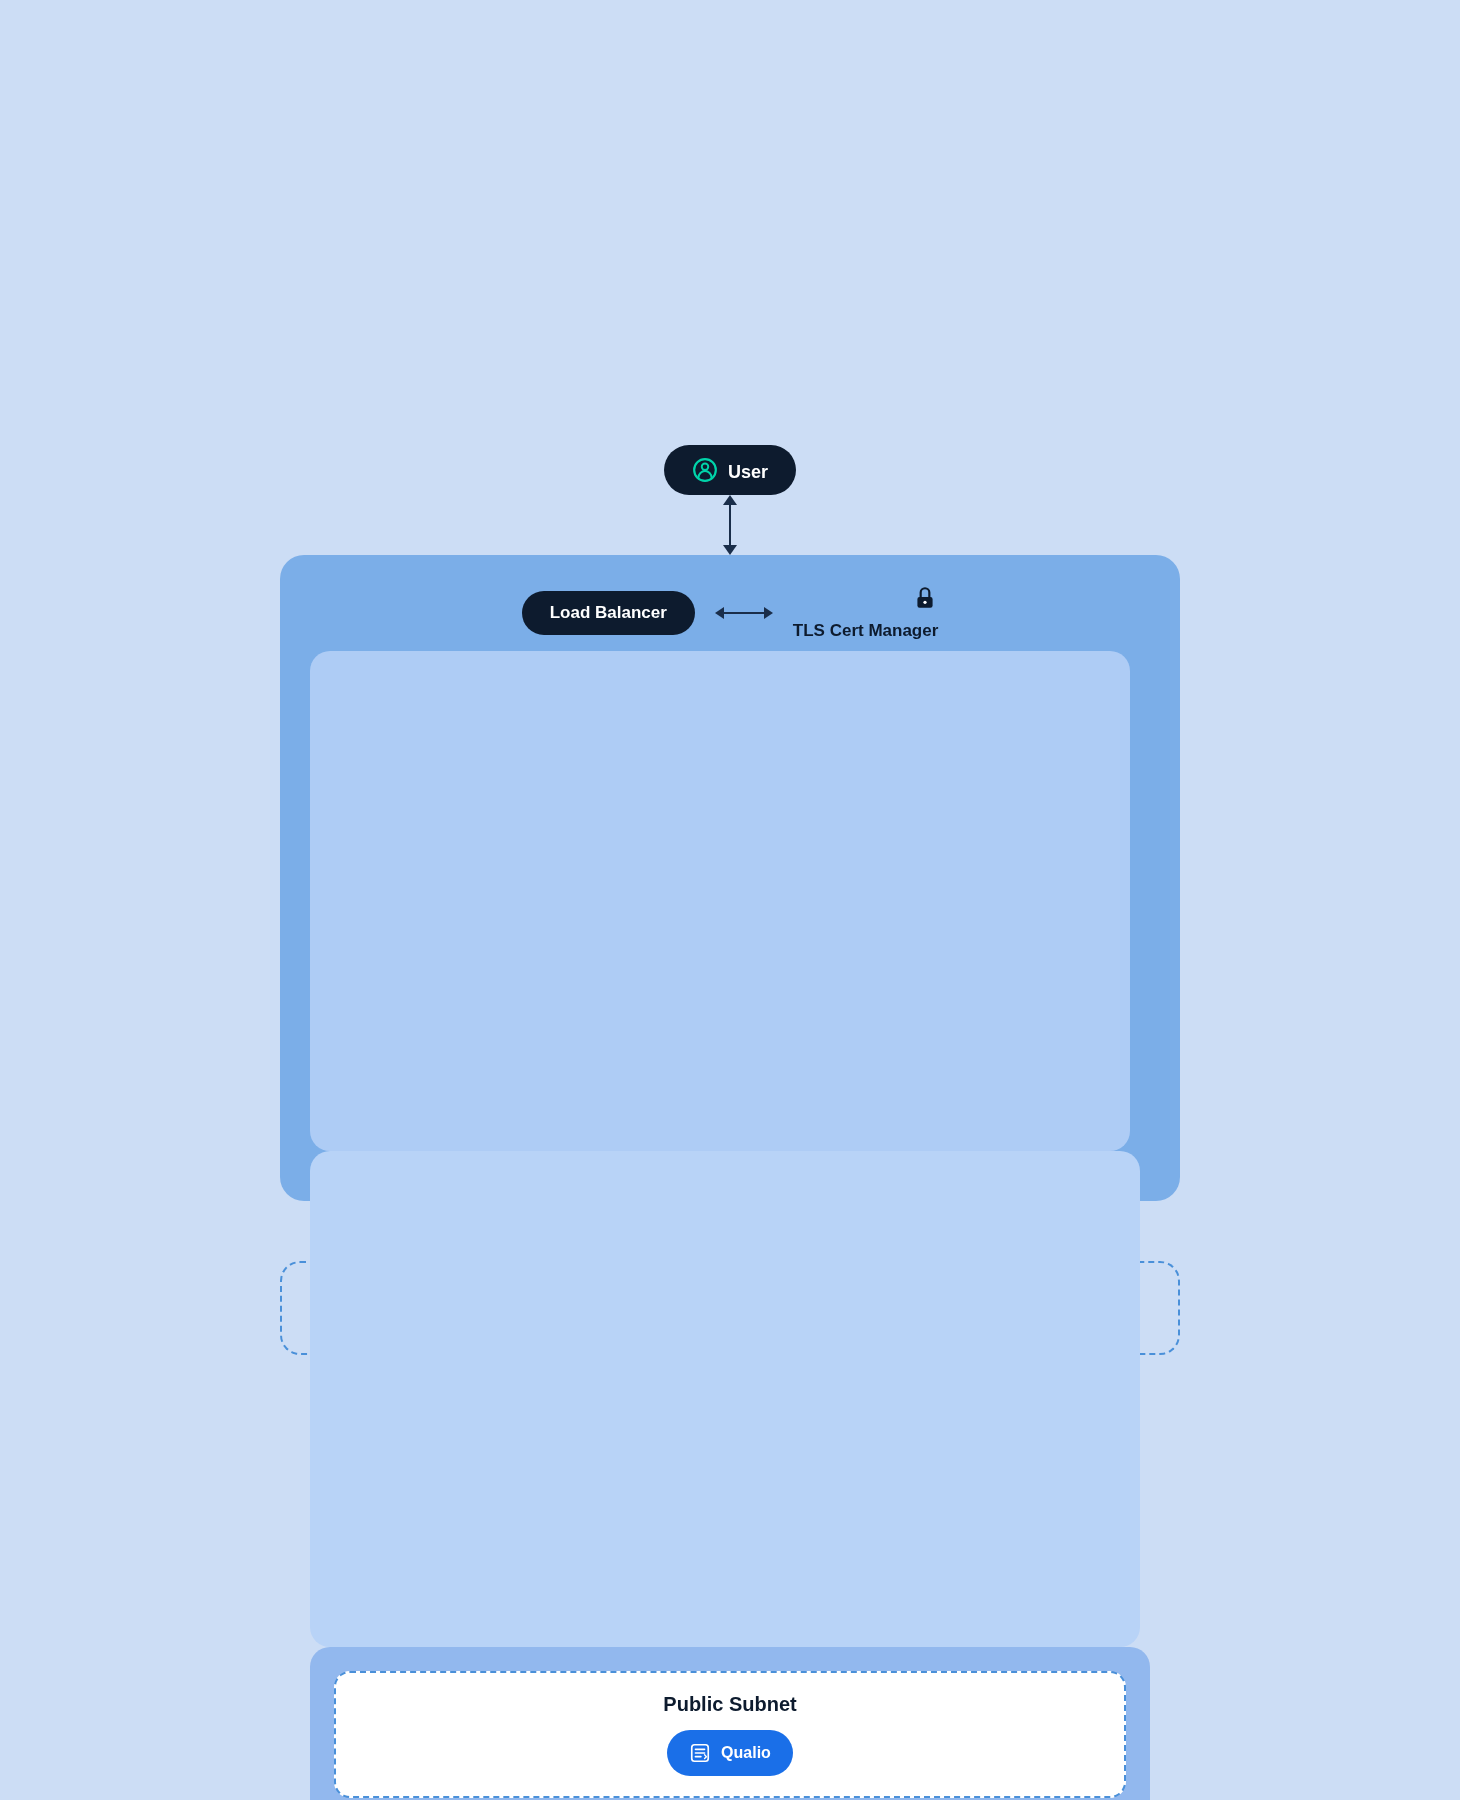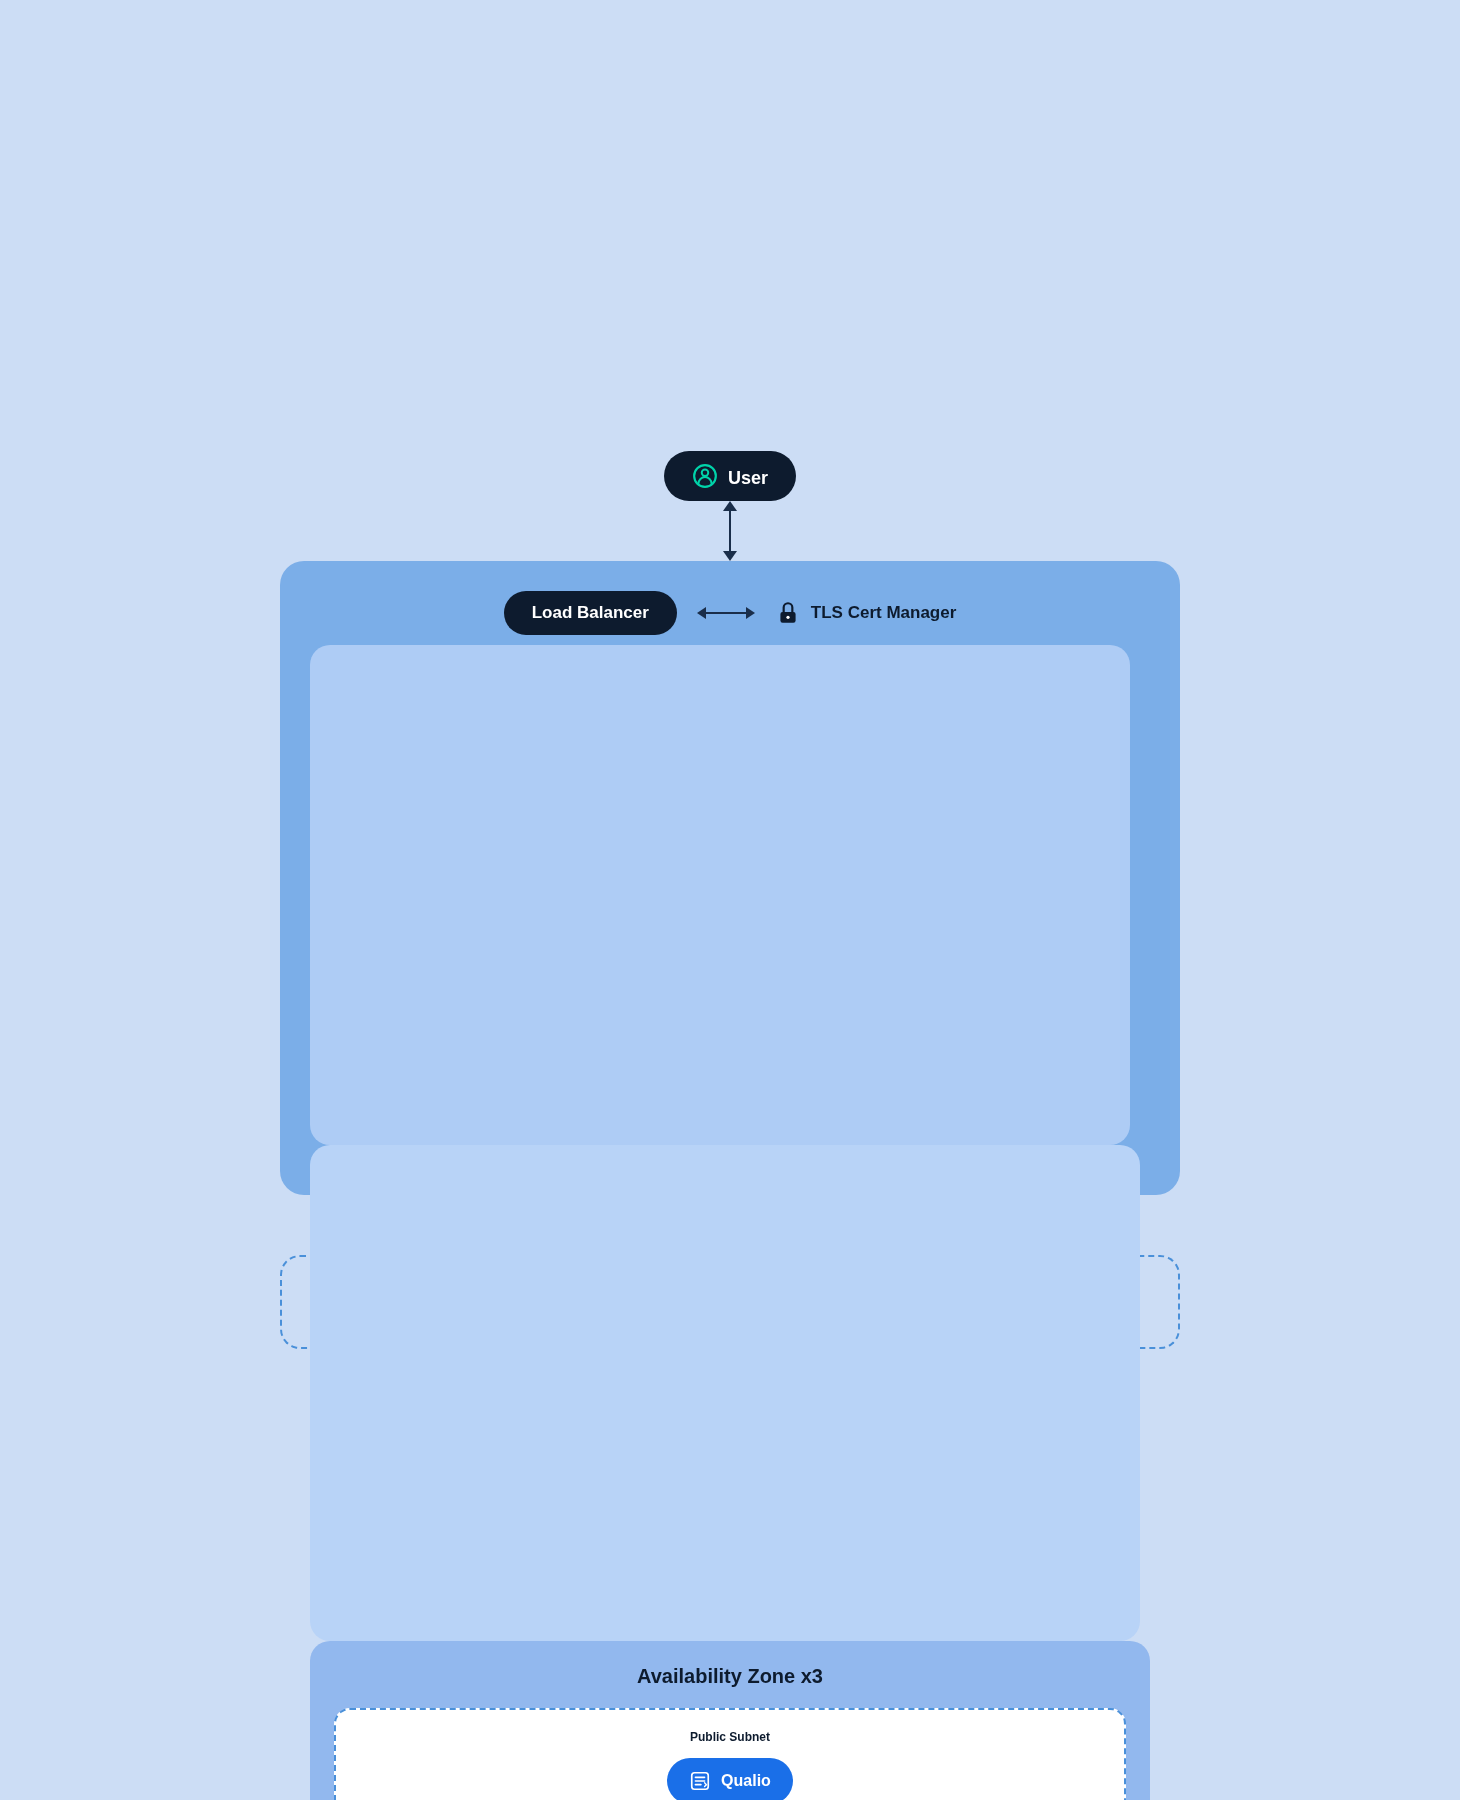--- a/index.html
+++ b/index.html
@@ -88,22 +88,23 @@
       font-weight: 700;
       display: flex;
       align-items: center;
       gap: 8px;
     }
     .tls-node {
       color: #0d1b2e;
       font-size: 17px;
       font-weight: 600;
       display: flex;
-      align-items: center;
+      align-items: flex-end;
       gap: 10px;
+      flex-direction: column;
     }
     .arrow-horizontal {
       display: flex;
       align-items: center;
       gap: 0;
     }
     .arrow-h-line {
       width: 40px;
       height: 2px;
       background-color: #1a2e4a;
@@ -172,21 +173,21 @@
       background-color: white;
       border: 2px dashed #4a90d9;
       border-radius: 16px;
       padding: 20px;
       display: flex;
       flex-direction: column;
       align-items: center;
       gap: 14px;
     }
     .subnet-title {
-      font-size: 12px;
+      font-size: 20px;
       font-weight: 700;
       color: #0d1b2e;
     }
 
     
     .service-btn {
       background-color: #1a6fe8;
       color: white;
       border-radius: 30px;
       padding: 12px 22px;
@@ -266,21 +267,20 @@
         <span>TLS Cert Manager</span>
       </div>
     </div>
 
     <div class="stacked-zones">
 
       <div class="zone-card-back2"></div>
       <div class="zone-card-back1"></div>
 
       <div class="zone-card-front">
-        <div class="zone-title">Availability Zone x3</div>
 
         <div class="subnet-box">
           <div class="subnet-title">Public Subnet</div>
           <button class="service-btn">
             <svg class="icon-svg" viewBox="0 0 24 24" fill="none" xmlns="http://www.w3.org/2000/svg">
               <rect x="3" y="3" width="18" height="18" rx="3" stroke="white" stroke-width="1.8" fill="none"></rect>
               <path d="M7 8h10M7 12h10M7 16h6" stroke="white" stroke-width="1.8" stroke-linecap="round"></path>
               <path d="M17 14l2 2-2 2" stroke="white" stroke-width="1.5" stroke-linecap="round" stroke-linejoin="round" fill="none"></path>
             </svg>
             <span>Qualio</span>

